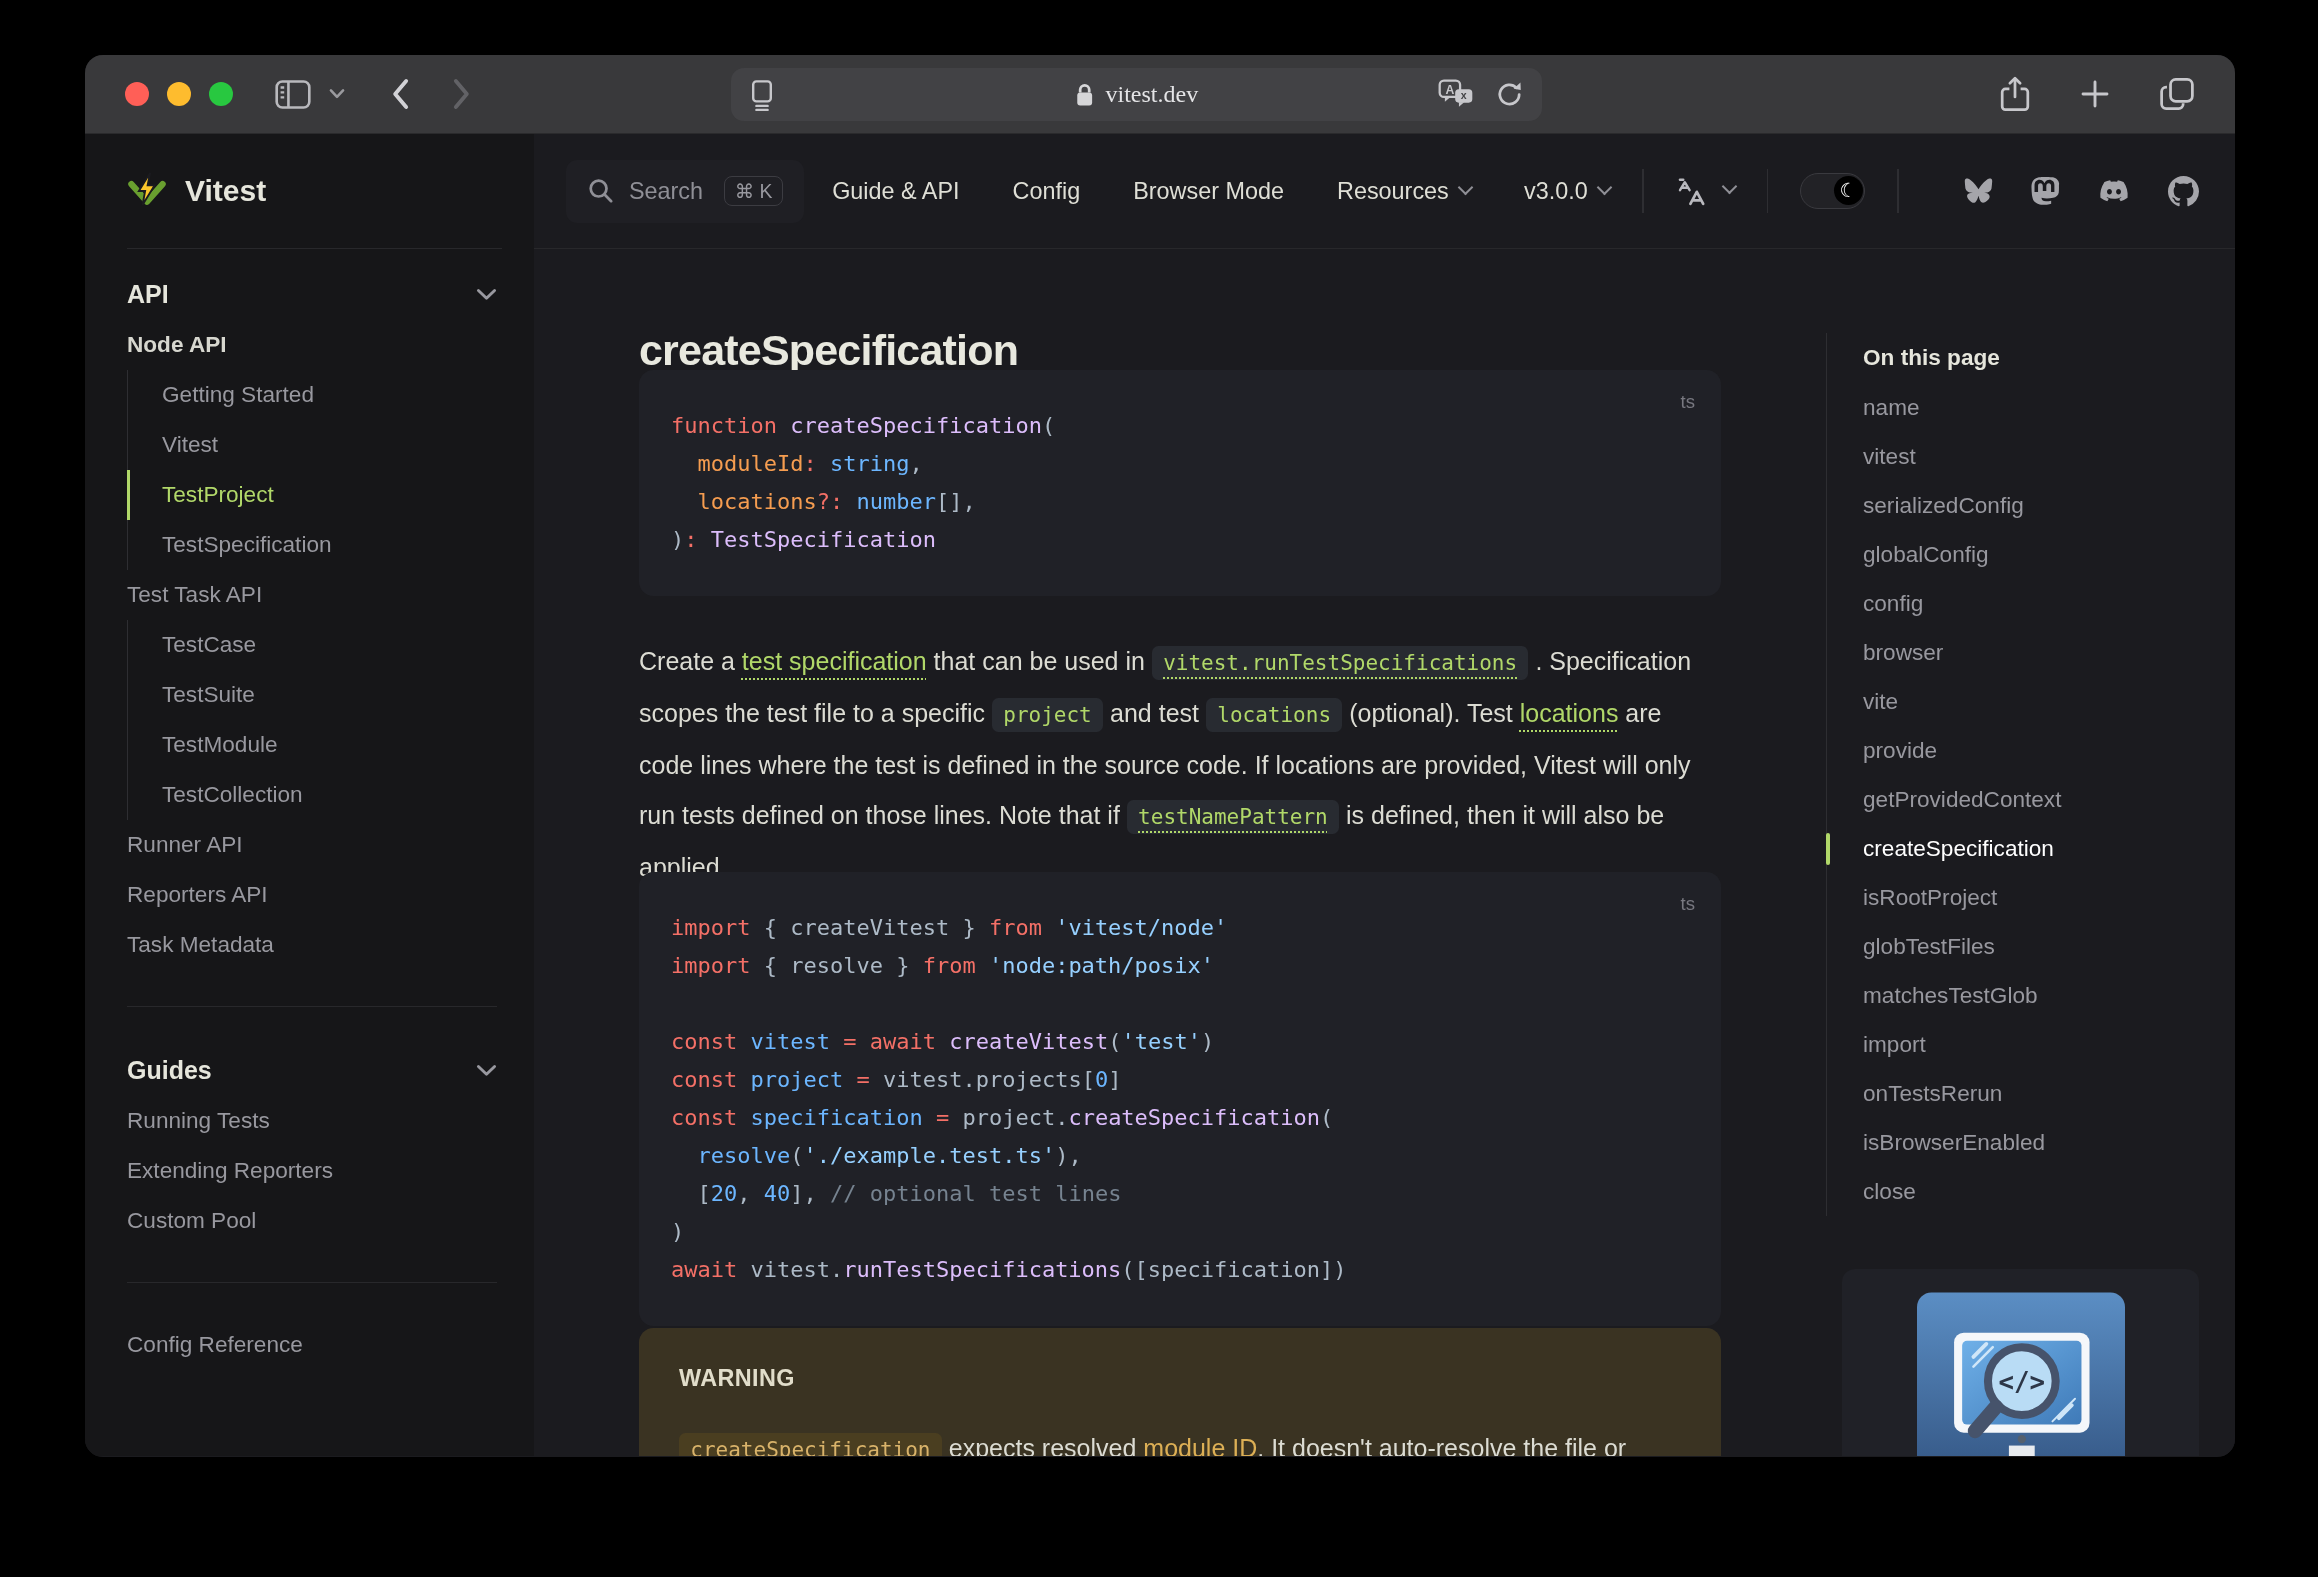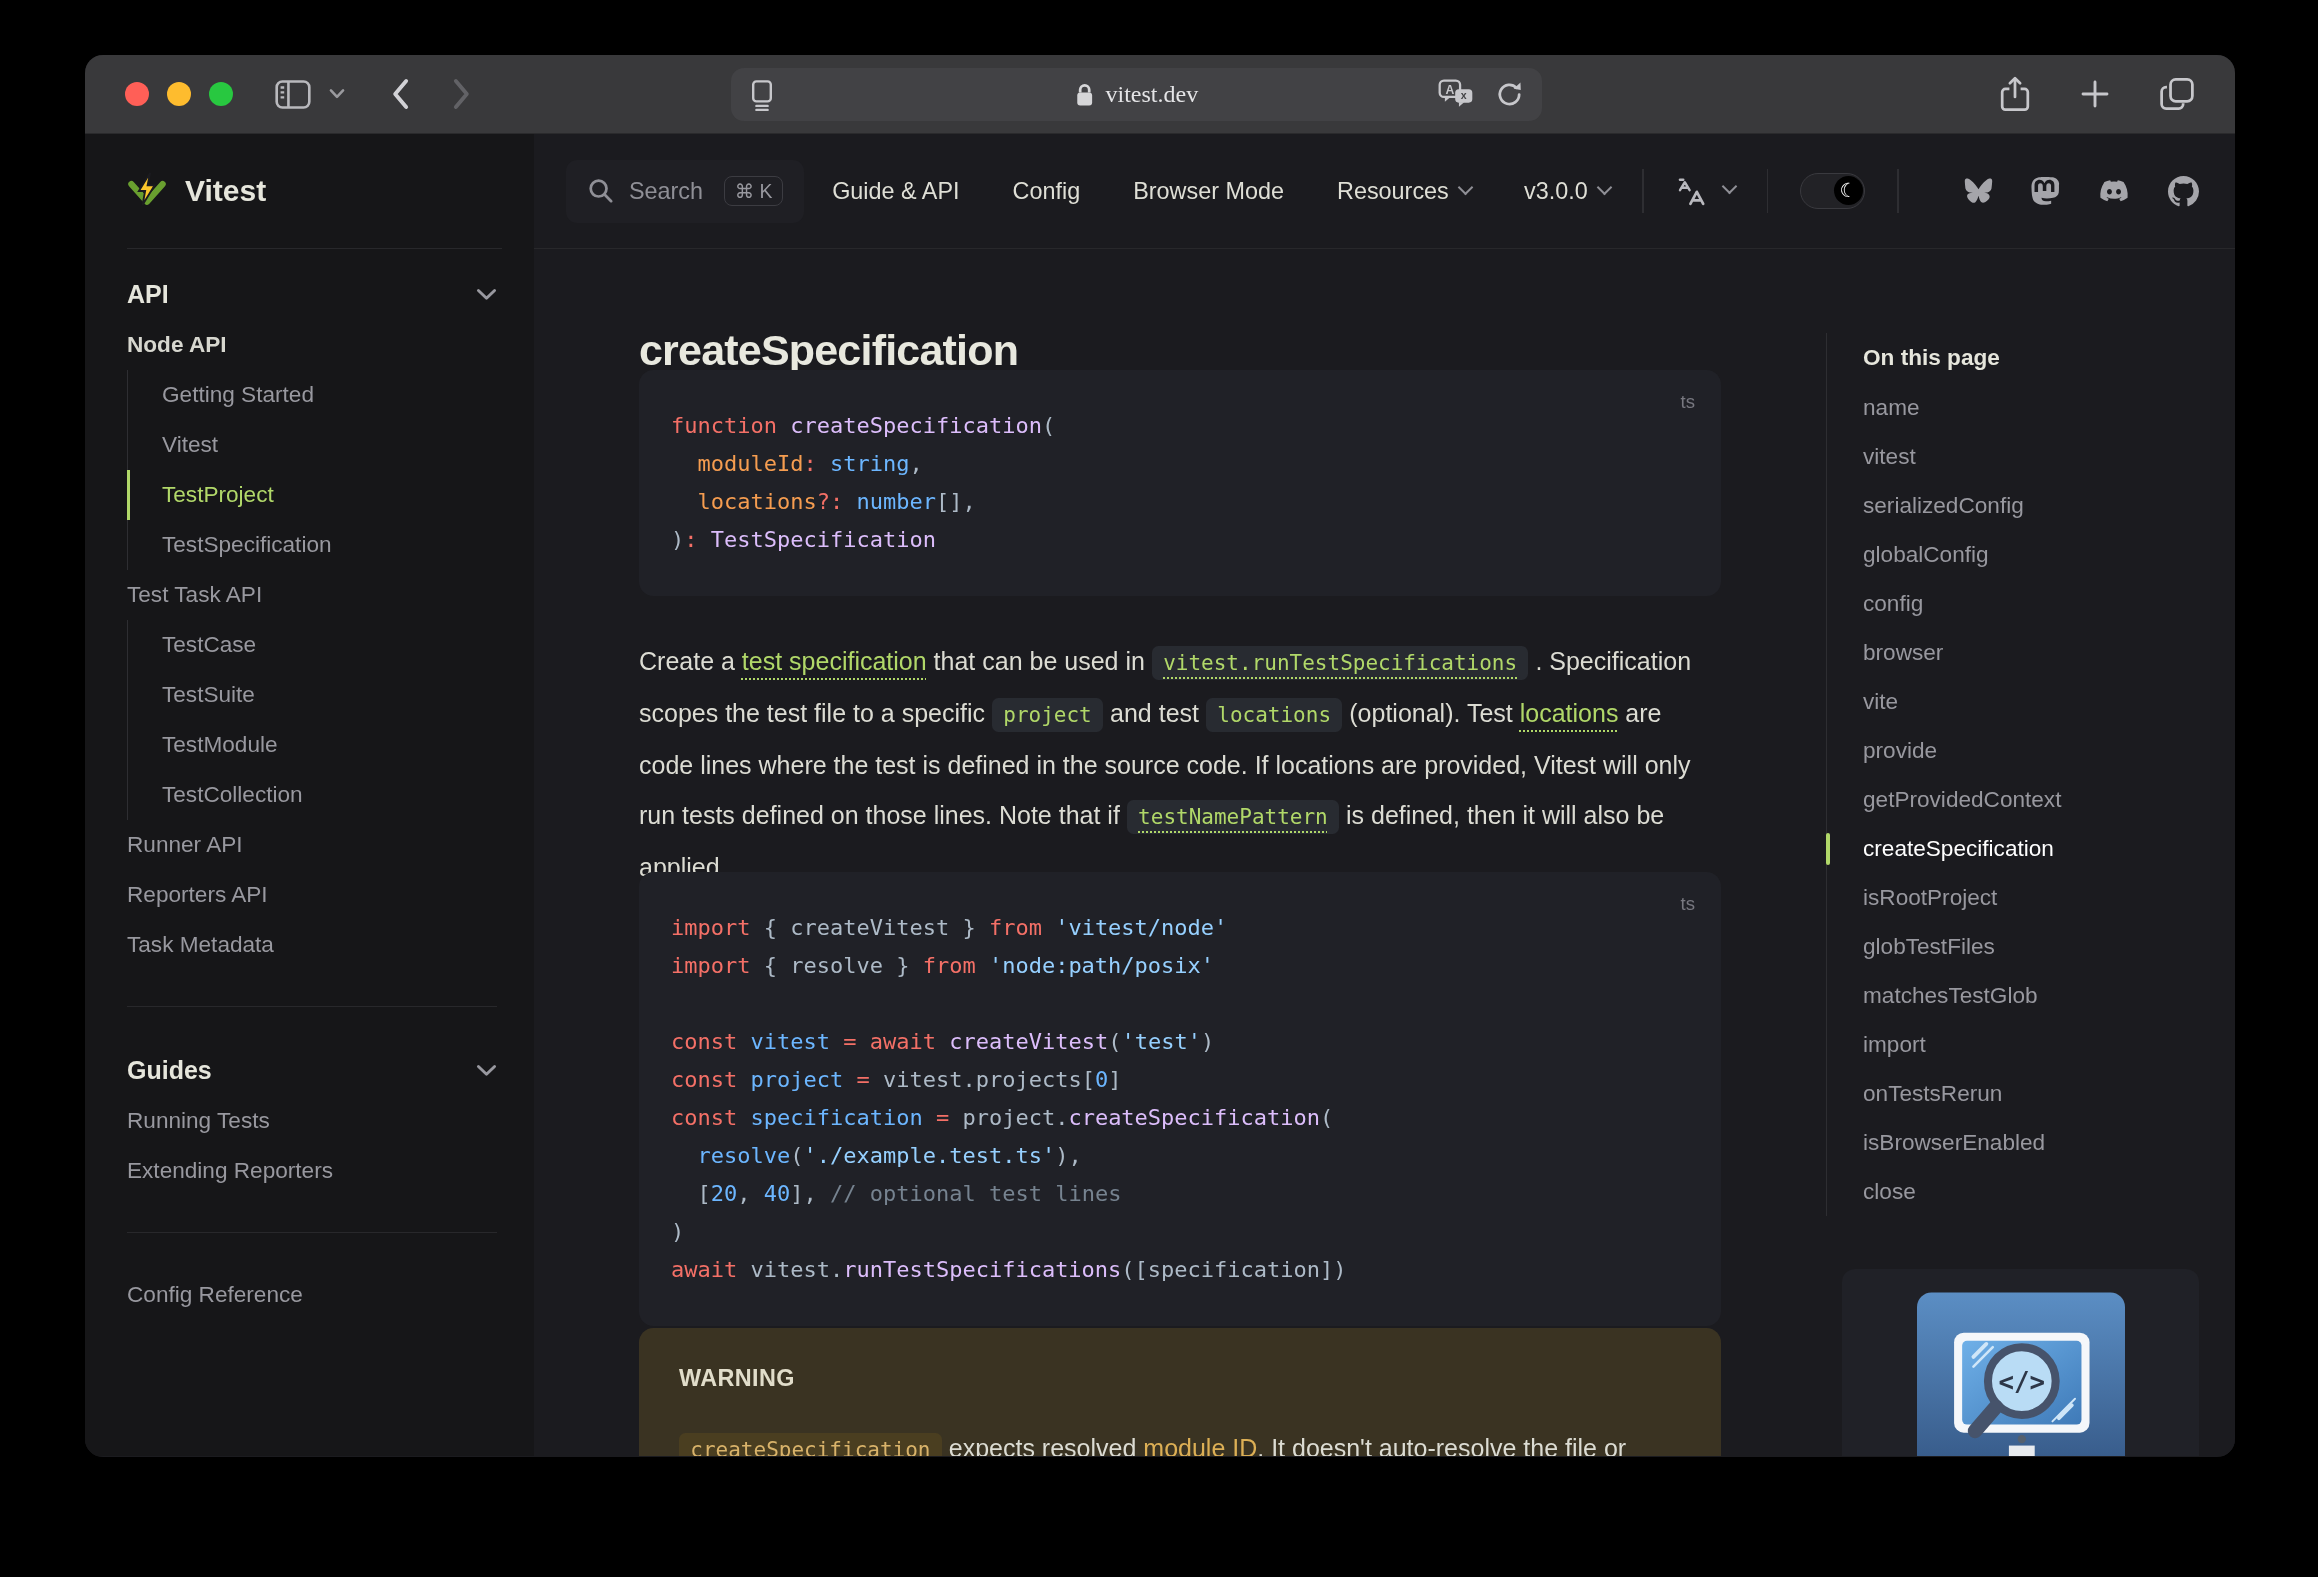--- a/index.html
+++ b/index.html
@@ -212,20 +212,21 @@
         <div class="group">
           <div class="group-header">
             <span class="gh-label">Guides</span>
             <svg width="21" height="13" viewBox="0 0 13 8">
                 <polyline points="1.5,1.5 6.5,6.3 11.5,1.5" fill="none" stroke="#98989f" stroke-width="1.8" stroke-linecap="round" stroke-linejoin="round"></polyline>
               </svg>
           </div>
           <div>
               <div class="s-item plain">Running Tests</div>
               <div class="s-item plain">Extending Reporters</div>
+              <div class="s-item plain">Custom Pool</div>
             </div>
         </div>
 
         <div class="s-divider"></div>
 
         <div class="group">
           <div>
               <div class="s-item plain">Config Reference</div>
             </div>
         </div>

